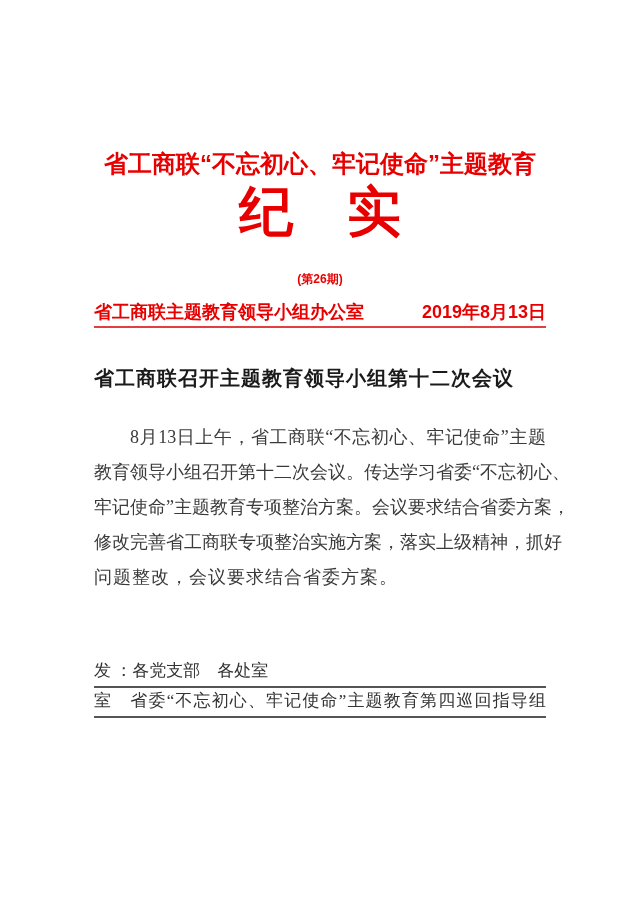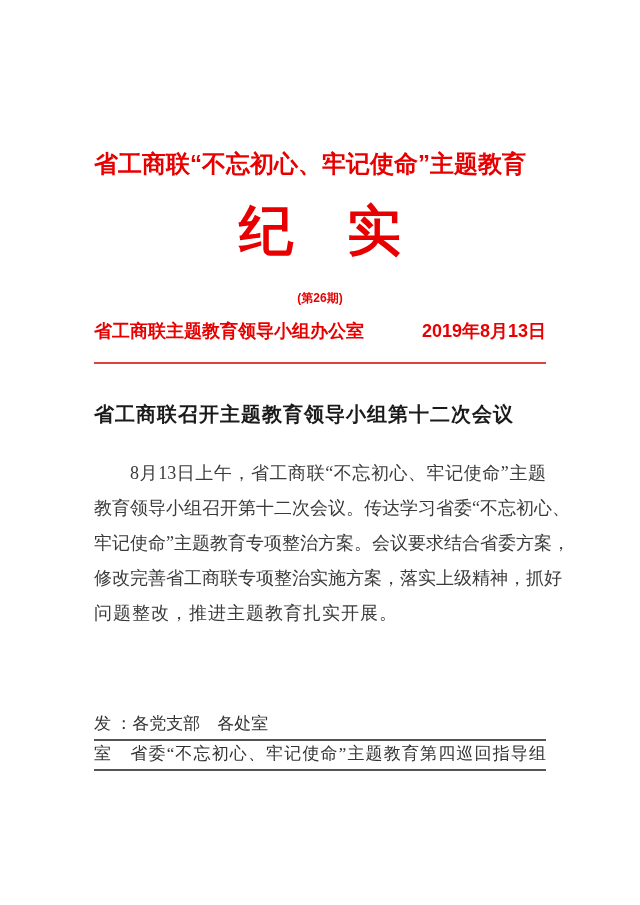--- a/index.html
+++ b/index.html
@@ -17,24 +17,25 @@
     overflow: hidden;
   }
   
   .m-line1 {
     margin-top: 150px;
     font-family: "Liberation Sans", sans-serif;
     font-weight: bold;
     font-size: 24px;
     line-height: 28px;
     color: #e80000;
+    text-align: center;
     white-space: nowrap;
   }
   .m-line2 {
-    margin-top: 23px;
+    margin-top: 4px;
     font-family: "Liberation Serif", serif;
     font-weight: bold;
     font-size: 54px;
     line-height: 60px;
     color: #e80000;
     text-align: center;
     white-space: nowrap;
   }
   .m-issue {
     margin-top: 27px;
@@ -44,21 +45,21 @@
     line-height: 20px;
     color: #e80000;
     text-align: center;
   }
   .m-info-row {
     margin-top: 12px;
     display: flex;
     justify-content: space-between;
     align-items: flex-end;
     border-bottom: 2px solid #e04040;
-    padding-bottom: 20px;
+    padding-bottom: 3px;
     font-family: "Liberation Sans", sans-serif;
     font-weight: bold;
     font-size: 18px;
     line-height: 22px;
     color: #e80000;
     white-space: nowrap;
   }
   
   .a-heading {
     margin: 36px 0 0 0;
@@ -73,21 +74,21 @@
   .b-line {
     height: 35px;
     line-height: 35px;
     text-align: justify;
     text-align-last: justify;
     white-space: nowrap;
   }
   .b-line.first { text-indent: 2em; }
   .b-line.last  { text-align-last: left; letter-spacing: 1px; }
   
-  .f-block { margin-top: 80px; }
+  .f-block { margin-top: 63px; }
   .f-row {
     border-bottom: 2px solid #555555;
     font-size: 17px;
     line-height: 24px;
     padding: 1px 0 3px 0;
     color: #333333;
     white-space: nowrap;
   }
   .f-row.justify { text-align: justify; text-align-last: justify; }
 </style>
@@ -106,21 +107,21 @@
     </div>
   </header>
 
   <main>
     <h1 class="a-heading">省工商联召开主题教育领导小组第十二次会议</h1>
     <div class="a-body">
       <div class="b-line first">8月13日上午，省工商联“不忘初心、牢记使命”主题</div>
       <div class="b-line">教育领导小组召开第十二次会议。传达学习省委“不忘初心、</div>
       <div class="b-line">牢记使命”主题教育专项整治方案。会议要求结合省委方案，</div>
       <div class="b-line">修改完善省工商联专项整治实施方案，落实上级精神，抓好</div>
-      <div class="b-line last">问题整改，推进主题教育扎实开展。</div>
+      <div class="b-line last">问题整改，会议要求结合省委方案。</div>
     </div>
   </main>
 
   <footer class="f-block">
     <div class="f-row">发 ：各党支部　各处室</div>
     <div class="f-row justify">室　省委“不忘初心、牢记使命”主题教育第四巡回指导组</div>
   </footer>
 
 </div>
 

